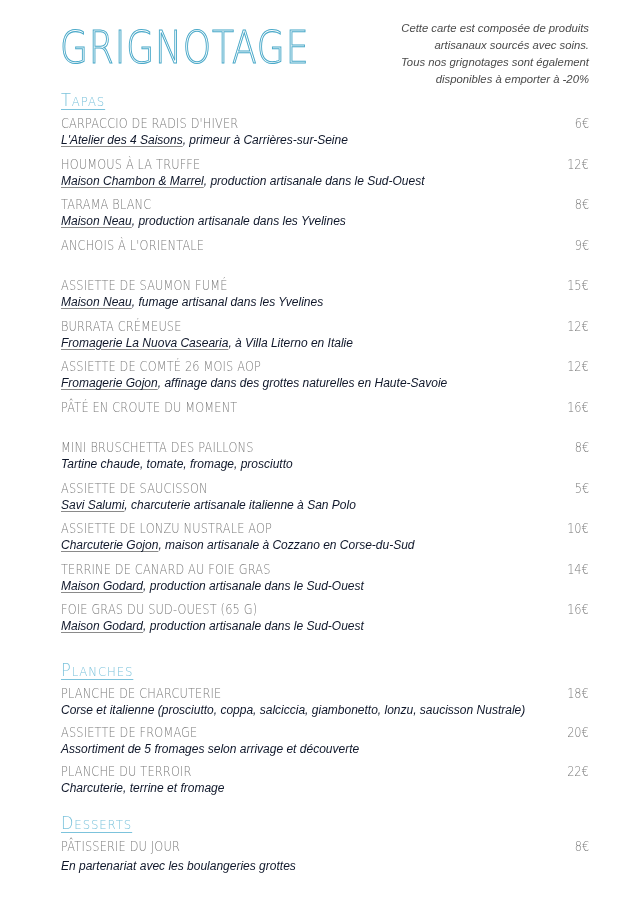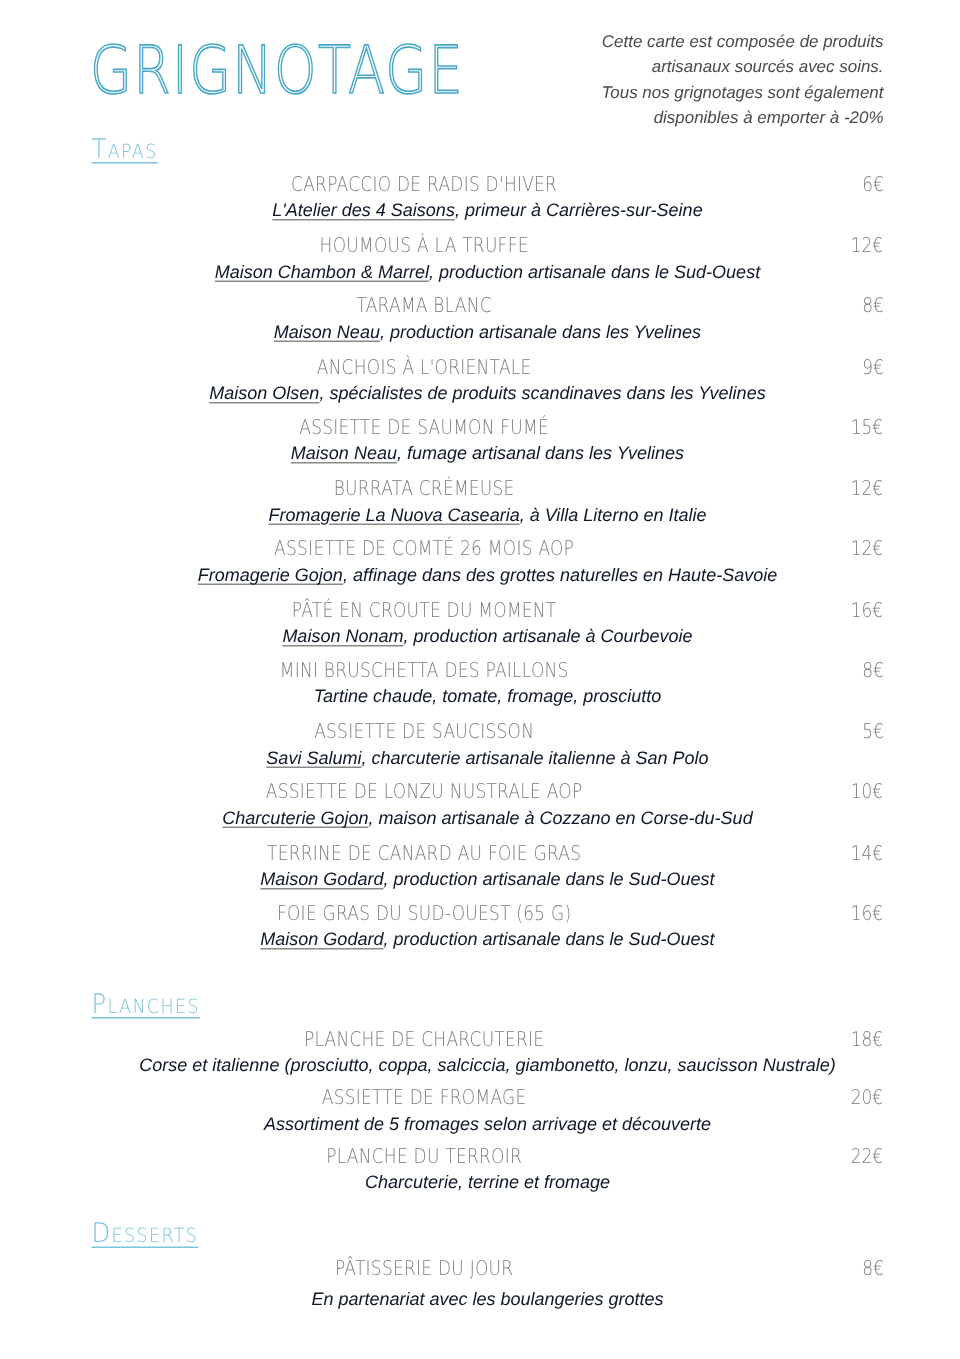--- a/index.html
+++ b/index.html
@@ -58,21 +58,20 @@
       letter-spacing: 1px;
       height: 26px;
       line-height: 24px;
       display: inline-block;
       transform: scaleX(0.9);
       transform-origin: left top;
     }
     .item {
       position: relative;
       height: 40.5px;
-      text-align: center;
     }
     .item-name {
       display: block;
       font-family: "DejaVu Sans", sans-serif;
       font-size: 13.5px;
       font-weight: 200;
       color: #7a7a7a;
       letter-spacing: 0.2px;
       line-height: 18px;
       text-transform: uppercase;
@@ -132,41 +131,39 @@
       <span class="item-desc"><span class="supplier">Maison Chambon &amp; Marrel</span><span>, production artisanale dans le Sud-Ouest</span></span>
       <span class="item-price">12€</span>
     </div>
     <div class="item">
       <span class="item-name">Tarama blanc</span>
       <span class="item-desc"><span class="supplier">Maison Neau</span><span>, production artisanale dans les Yvelines</span></span>
       <span class="item-price">8€</span>
     </div>
     <div class="item">
       <span class="item-name">Anchois à l'orientale</span>
-      <span class="item-desc"><span class="supplier">Maison Olsen</span><span>, spécialistes de produits scandinaves dans les Yvelines</span></span>
       <span class="item-price">9€</span>
     </div>
     <div class="item">
       <span class="item-name">Assiette de saumon fumé</span>
       <span class="item-desc"><span class="supplier">Maison Neau</span><span>, fumage artisanal dans les Yvelines</span></span>
       <span class="item-price">15€</span>
     </div>
     <div class="item">
       <span class="item-name">Burrata crémeuse</span>
       <span class="item-desc"><span class="supplier">Fromagerie La Nuova Casearia</span><span>, à Villa Literno en Italie</span></span>
       <span class="item-price">12€</span>
     </div>
     <div class="item">
       <span class="item-name">Assiette de Comté 26 mois AOP</span>
       <span class="item-desc"><span class="supplier">Fromagerie Gojon</span><span>, affinage dans des grottes naturelles en Haute-Savoie</span></span>
       <span class="item-price">12€</span>
     </div>
     <div class="item">
       <span class="item-name">Pâté en croute du moment</span>
-      <span class="item-desc"><span class="supplier">Maison Nonam</span><span>, production artisanale à Courbevoie</span></span>
       <span class="item-price">16€</span>
     </div>
     <div class="item">
       <span class="item-name">Mini bruschetta des Paillons</span>
       <span class="item-desc">Tartine chaude, tomate, fromage, prosciutto</span>
       <span class="item-price">8€</span>
     </div>
     <div class="item">
       <span class="item-name">Assiette de saucisson</span>
       <span class="item-desc"><span class="supplier">Savi Salumi</span><span>, charcuterie artisanale italienne à San Polo</span></span>

